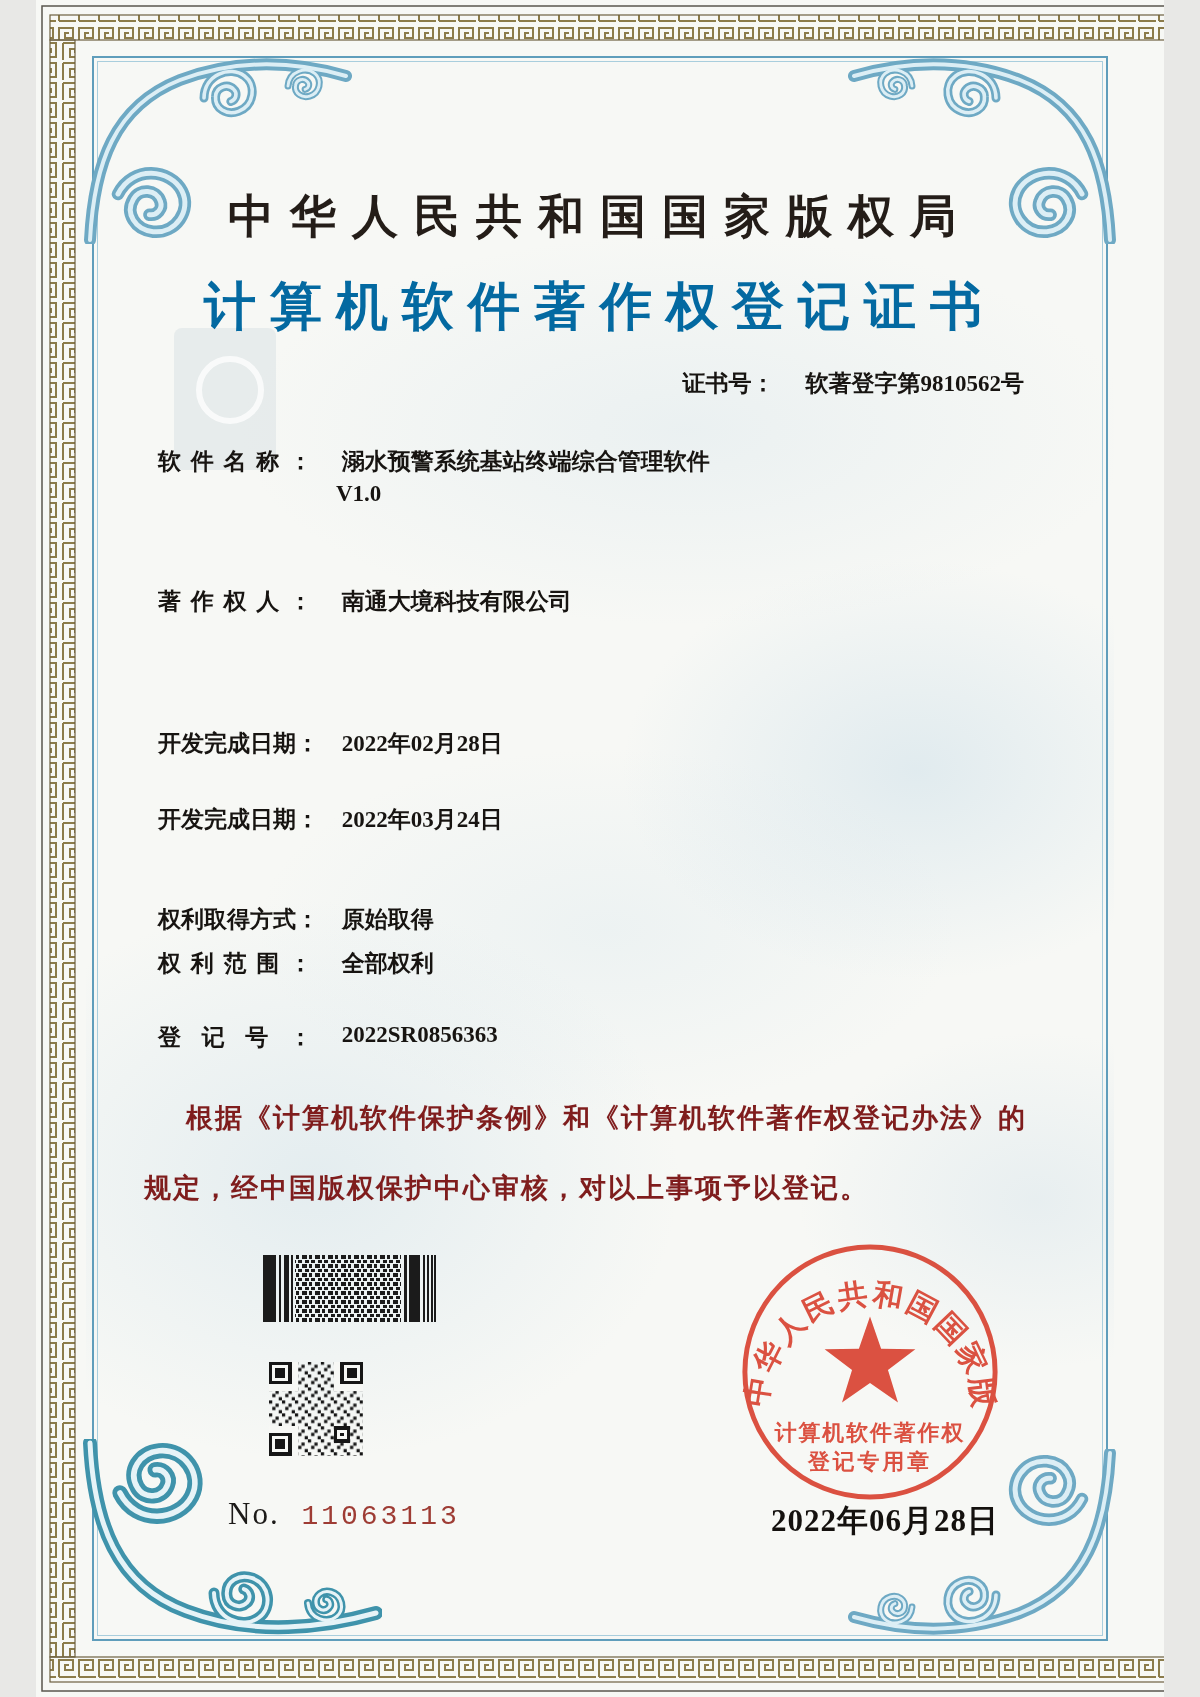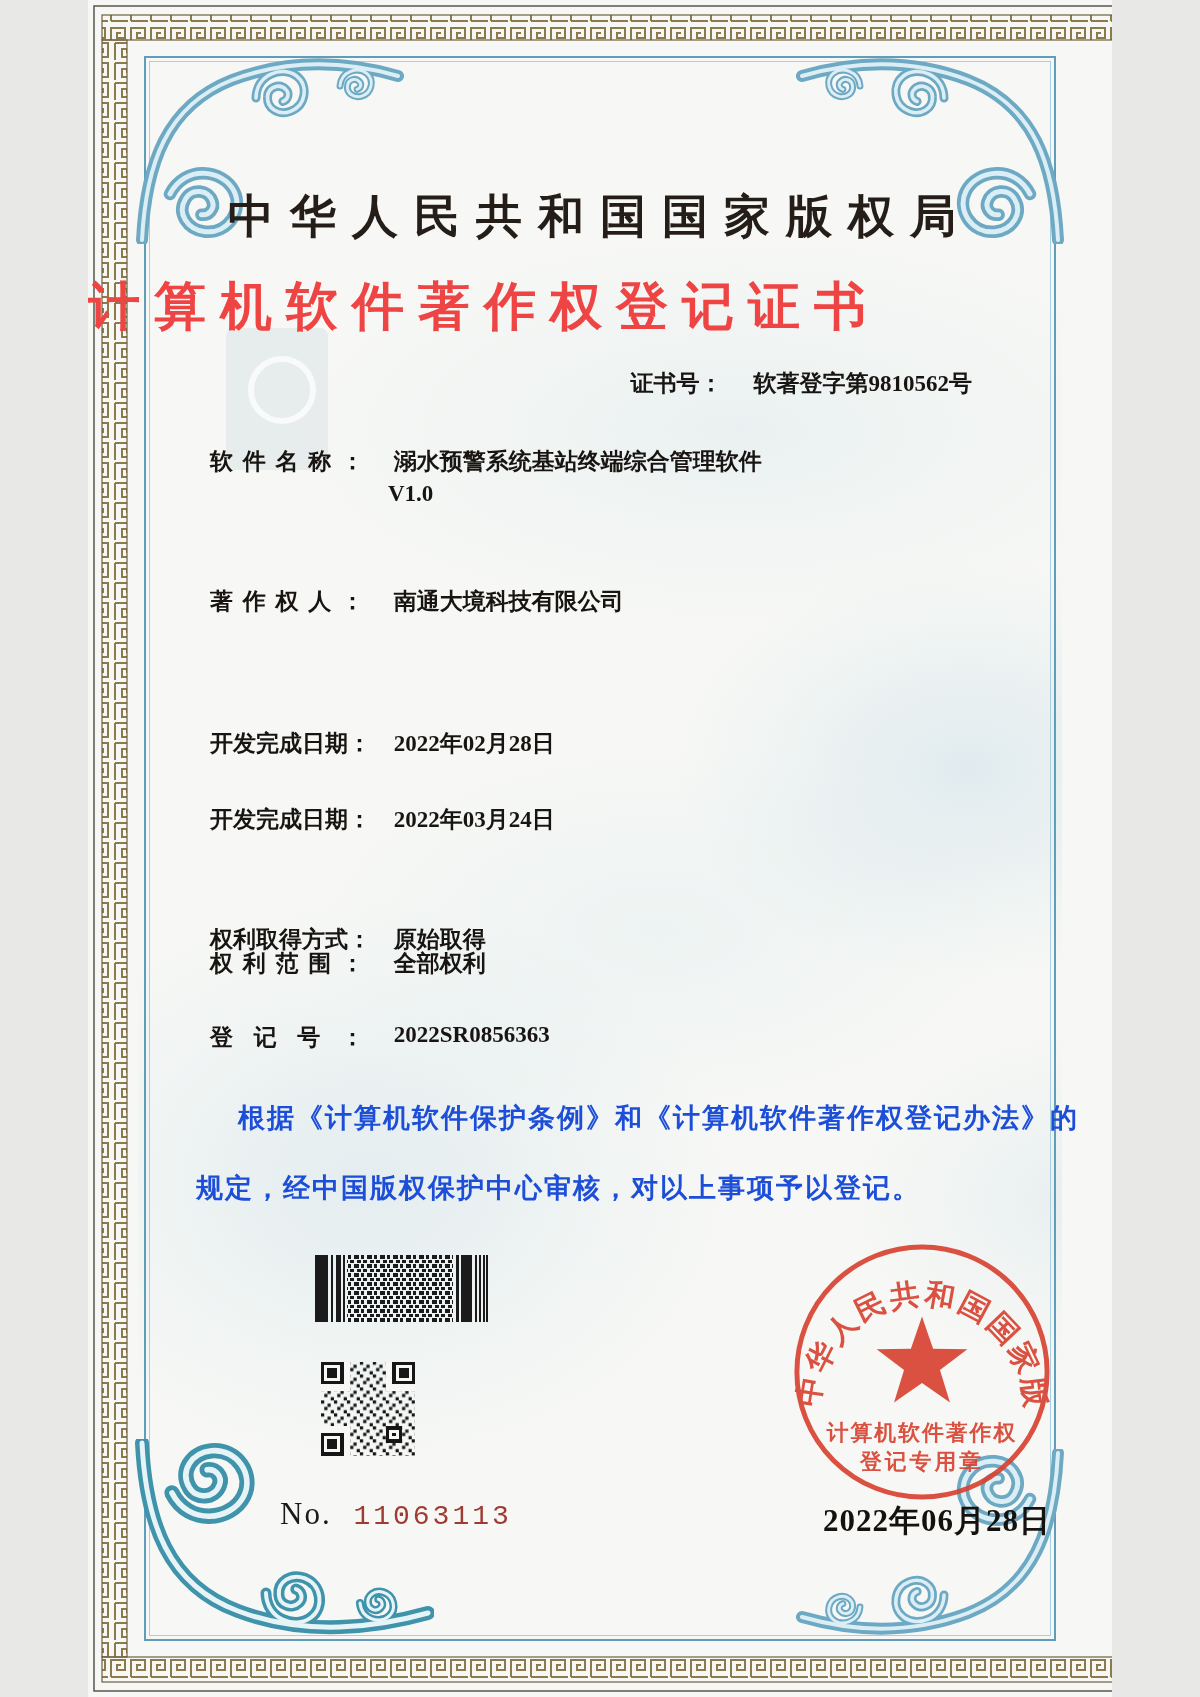--- a/index.html
+++ b/index.html
@@ -1,16 +1,16 @@
 <!DOCTYPE html>
 <html lang="zh"><head>
 <meta charset="utf-8">
 <style>
   html,body{margin:0;padding:0;background:#e8e8e6;}
-  .page{position:relative;width:1024px;height:1697px;margin:0 auto;background:#f7f8f5;overflow:hidden;
+  .page{position:relative;width:1128px;height:1697px;margin:0 auto;background:#f7f8f5;overflow:hidden;
         font-family:"Liberation Serif","DejaVu Serif",serif;color:#171411;}
   .abs{position:absolute;}
   
   .washes{position:absolute;inset:50px;pointer-events:none;
     background:
       radial-gradient(420px 300px at 830px 720px, rgba(173,205,224,.30), transparent 70%),
       radial-gradient(520px 400px at 230px 1130px, rgba(173,205,224,.26), transparent 70%),
       radial-gradient(640px 280px at 600px 380px, rgba(190,214,228,.22), transparent 70%),
       radial-gradient(340px 240px at 950px 1150px, rgba(170,200,220,.20), transparent 70%),
       radial-gradient(500px 260px at 520px 880px, rgba(190,216,230,.18), transparent 70%);}
@@ -25,33 +25,33 @@
   .frame::after{content:"";position:absolute;inset:3px;border:1.5px solid #a9cedd;}
   
   .orn{position:absolute;color:#6ea9c4;pointer-events:none;}
   .orn.tl{left:46px;top:44px;}
   .orn.tr{right:46px;top:44px;transform:scaleX(-1);}
   .orn.bl{left:46px;bottom:48px;transform:scaleY(-1);color:#3f93ab;}
   .orn.br{right:46px;bottom:48px;transform:scale(-1,-1);}
   
   .authority{left:0;right:0;top:186px;text-align:center;font-size:46px;font-weight:700;
       letter-spacing:16px;color:#241d18;}
-  .cert-title{left:0;right:0;top:272px;font-size:52px;font-weight:900;
-      letter-spacing:14px;color:#ef4444;}
+  .cert-title{left:0;right:0;top:272px;text-align:center;font-size:52px;font-weight:900;
+      letter-spacing:14px;color:#0369a1;}
   .cert-no{right:140px;top:368px;font-size:23px;font-weight:700;}
   .cert-no .lbl{margin-right:31px;}
   
   .frow{left:122px;font-size:23px;font-weight:700;white-space:nowrap;margin-top:8px;}
   .flabel{display:inline-block;width:154px;text-align:justify;text-align-last:justify;vertical-align:top;}
   .fvalue{margin-left:24px;}
   .r-name{top:438px;} .r-ver{top:481px;left:300px;font-size:23px;font-weight:700;}
   .r-owner{top:578px;} .r-dev{top:720px;} .r-first{top:796px;}
-  .r-acq{top:916px;} .r-scope{top:940px;} .r-reg{top:1014px;}
-  
-  .stmt{font-size:27px;font-weight:600;letter-spacing:2px;color:#1d4ed8;white-space:nowrap;}
+  .r-acq{top:896px;} .r-scope{top:940px;} .r-reg{top:1014px;}
+  
+  .stmt{font-size:27px;font-weight:600;letter-spacing:2px;color:#7f1d1d;white-space:nowrap;}
   .stmt1{left:150px;top:1100px;}
   .stmt2{left:108px;top:1170px;}
   
   .barcode{left:227px;top:1255px;}
   .qrcode{left:233px;top:1360px;}
   
   .serial{left:192px;top:1496px;font-size:31px;white-space:nowrap;}
   .serial .prefix{font-family:"Liberation Serif",serif;color:#1c1a18;letter-spacing:2px;}
   .serial .num{font-family:Liberation Mono, monospace;font-size:28px;
       color:#9e3c34;letter-spacing:3px;margin-left:14px;}

